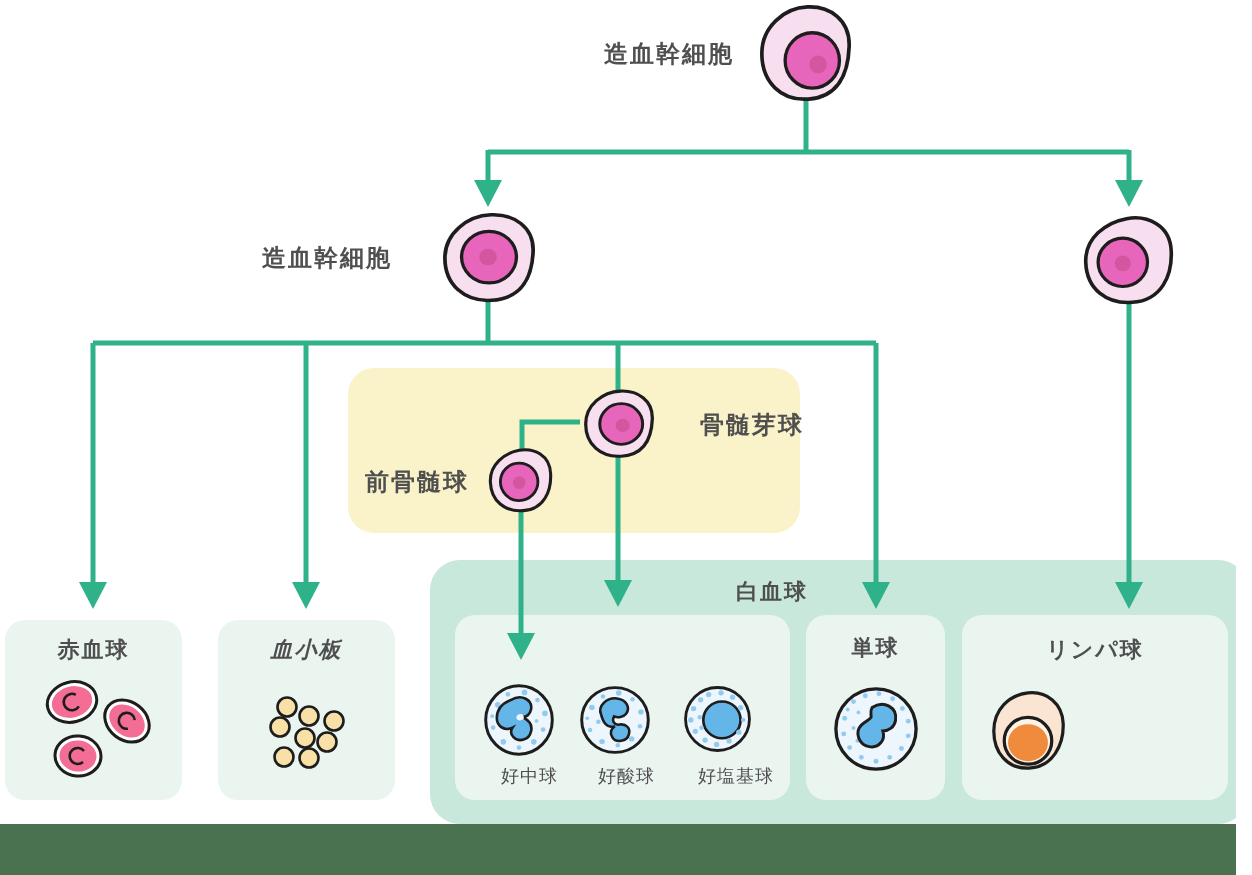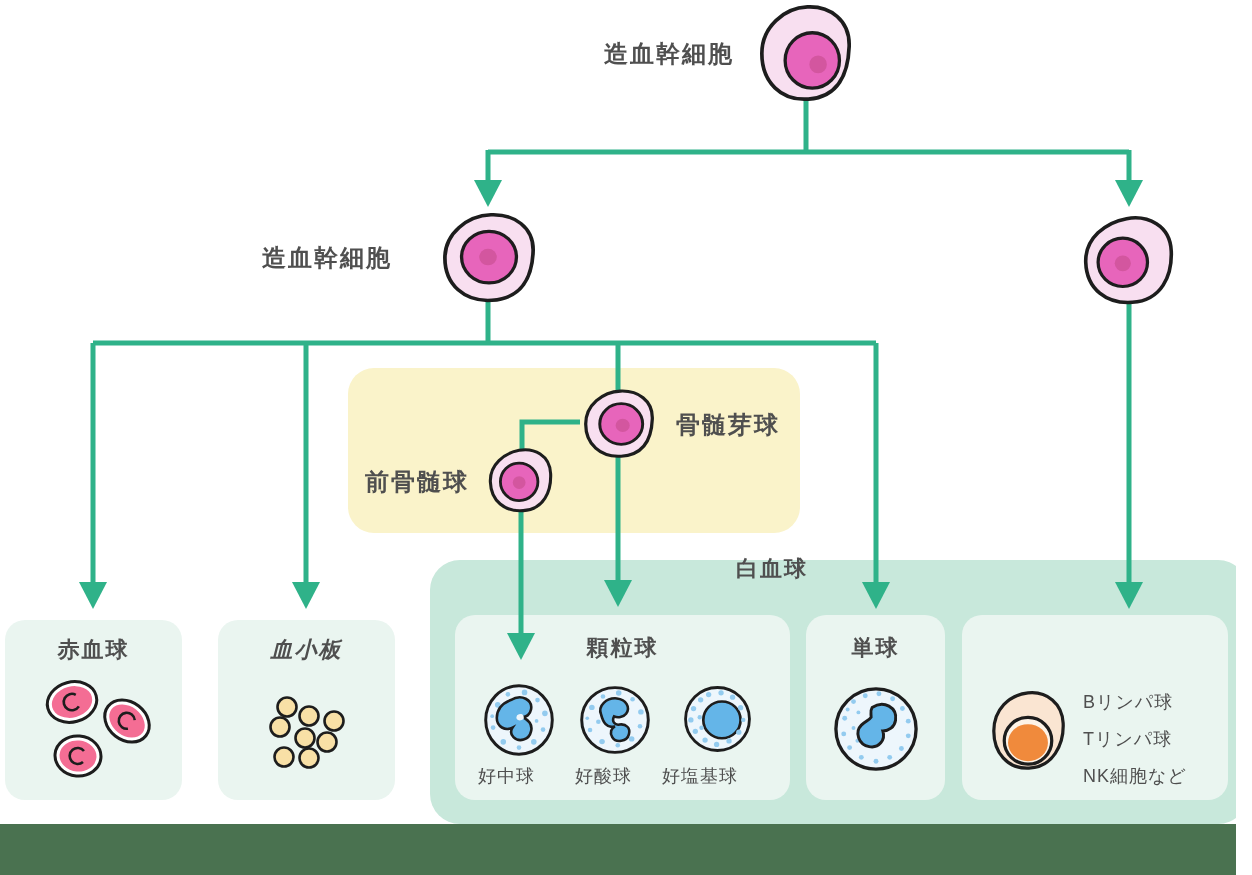--- a/index.html
+++ b/index.html
@@ -11,21 +11,21 @@
   .yellow-box{background:var(--yellow_box);border-radius:26px;}
   .wbc-box{background:var(--wbc_box);border-radius:30px;}
   .cell-box{background:var(--cell_box);border-radius:20px;}
   .connectors{position:absolute;left:0;top:0;z-index:3;}
   .connectors path{stroke:var(--line);stroke-width:5;fill:none;}
   .connectors polygon{fill:var(--line);stroke:none;}
   .cellsvg{position:absolute;z-index:4;}
   .lbl{position:absolute;z-index:5;color:var(--text);font-weight:700;white-space:nowrap;}
   .node-lbl{font-size:24px;letter-spacing:2px;line-height:26px;}
   .box-title{font-size:22px;letter-spacing:2px;text-align:center;line-height:24px;}
-  .sub-lbl{font-size:18px;font-weight:500;letter-spacing:1px;text-align:left;line-height:20px;}
+  .sub-lbl{font-size:18px;font-weight:500;letter-spacing:1px;text-align:right;line-height:20px;}
   .lymph-list{position:absolute;z-index:5;color:var(--text);font-size:18px;font-weight:500;
     letter-spacing:1px;line-height:37px;}
   .footer-bar{position:absolute;left:0;top:824px;width:1252px;height:51px;background:var(--footer);z-index:6;}
   
   .ink{stroke:var(--ink);}
   .o-pink{fill:var(--pink_cytoplasm);}
   .n-pink{fill:var(--pink_nucleus);}
   .dot-pink{fill:var(--pink_nucleolus);}
   .rbc-f{fill:var(--rbc_fill);}
   .plt-f{fill:var(--platelet_fill);}
@@ -215,33 +215,28 @@
   </svg>
 
   <svg class="cellsvg" style="left:990px;top:690px;" width="76" height="82" viewBox="0 0 80 84" preserveAspectRatio="none">
     <path class="ly-cyt ink" stroke-width="3.4" d="M40,3 C60,1 76,14 77,34 C78,56 66,79 41,80 C18,81 4,64 4,42 C4,20 20,5 40,3 Z"></path>
     <ellipse class="ly-rim ink" stroke-width="3.4" cx="40" cy="52" rx="25" ry="24"></ellipse>
     <ellipse class="ly-nuc" cx="40" cy="54" rx="21" ry="19"></ellipse>
   </svg>
 
   <div class="lbl node-lbl" style="left:604px;top:41px;">造血幹細胞</div>
   <div class="lbl node-lbl" style="left:262px;top:245px;">造血幹細胞</div>
-  <div class="lbl node-lbl" style="left:676px;top:412px;">骨髄芽球</div>
+  <div class="lbl node-lbl" style="left:700px;top:412px;">骨髄芽球</div>
   <div class="lbl node-lbl" style="left:365px;top:469px;">前骨髄球</div>
 
-  <div class="lbl box-title" style="left:736px;top:557px;">白血球</div>
+  <div class="lbl box-title" style="left:736px;top:580px;">白血球</div>
   <div class="lbl box-title" style="left:5px;width:177px;top:638px;">赤血球</div>
   <div class="lbl box-title" style="left:218px;width:177px;top:638px;font-style:italic;">血小板</div>
-  <div class="lbl box-title" style="left:455px;width:335px;top:636px;">顆粒球</div>
   <div class="lbl box-title" style="left:806px;width:139px;top:636px;">単球</div>
+  <div class="lbl box-title" style="left:962px;width:266px;top:638px;">リンパ球</div>
 
   <div class="lbl sub-lbl" style="left:478px;width:80px;top:766px;">好中球</div>
   <div class="lbl sub-lbl" style="left:575px;width:80px;top:766px;">好酸球</div>
   <div class="lbl sub-lbl" style="left:662px;width:112px;top:766px;">好塩基球</div>
 
-  <div class="lymph-list" style="left:1083px;top:684px;">
-    <div>Bリンパ球</div>
-    <div>Tリンパ球</div>
-    <div>NK細胞など</div>
-  </div>
 
   <div class="footer-bar"></div>
 </div>
 
 </body></html>

